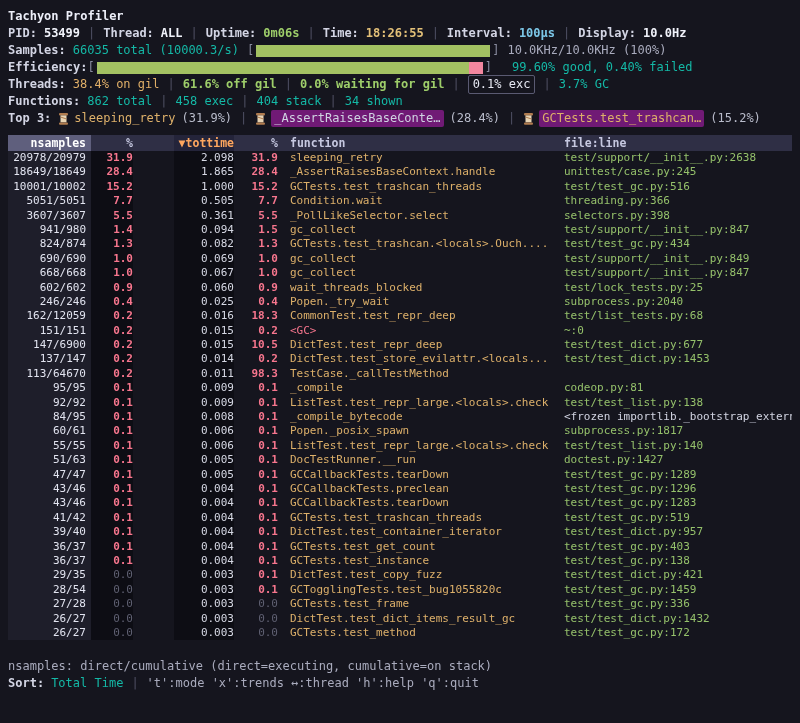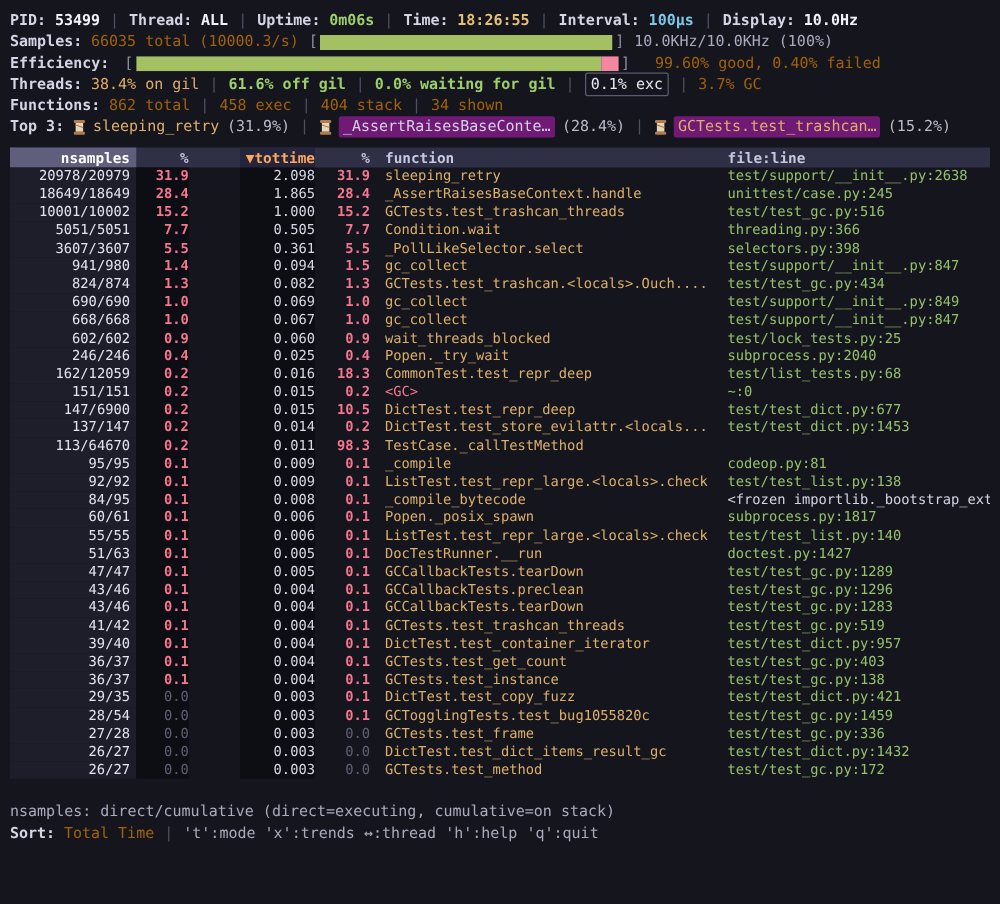--- a/index.html
+++ b/index.html
@@ -7,21 +7,21 @@
     width:800px;height:723px;overflow:hidden;
     background:#15151e;color:#c9cbdb;
     font-family:"DejaVu Sans Mono",monospace;
     font-size:12px;
   }
   .screen{padding:8px 8px 0 8px;}
   .line{display:flex;align-items:center;height:17px;line-height:17px;white-space:pre;}
   .title{color:#eceef8;font-weight:bold;}
   .lbl{color:#d3d5e4;font-weight:bold;margin-right:7px;}
   .val{color:#f0f2fa;font-weight:bold;}
-  .val2{color:#a16207;}
+  .val2{color:#14b8a6;}
   .muted{color:#a9abbd;}
   .sep{color:#4f5064;margin:0 8px;}
   .green{color:#9ece6a;font-weight:bold;}
   .yellow{color:#e3c078;font-weight:bold;}
   .cyan{color:#7cc7e8;font-weight:bold;}
   .orange{color:#e0af68;font-weight:normal;}
   .bracket{color:#8a8da0;}
   .boxed{border:1px solid #5a5a72;border-radius:2px;padding:0 4px;color:#e6e8f2;}
   
   .bar{display:inline-flex;height:12px;background:#23232f;vertical-align:middle;overflow:hidden;margin:0 2px;}
@@ -35,21 +35,21 @@
   .ticon{margin-right:5px;}
   .t3name{color:#ddb06a;}
   .t3box{background:#701a75;border-radius:2px;padding:0 3px;}
   .t3light{color:#d0d3e2;}
   .t3pct{color:#b9bccb;margin-left:6px;}
   
   .table{margin-top:8px;}
   .thead{display:flex;height:16px;line-height:16px;background:#2f2f45;font-size:11.5px;color:#c6c8e0;font-weight:bold;}
   .trow{display:flex;height:14.4px;line-height:14.4px;font-size:11px;}
   .cell{display:inline-block;white-space:pre;overflow:hidden;}
-  .c-ns{width:101px;text-align:right;padding-right:5px;box-sizing:border-box;}
+  .c-ns{width:83px;text-align:right;padding-right:5px;box-sizing:border-box;}
   .c-p1{width:42px;text-align:right;}
   .c-tt{width:60px;text-align:right;margin-left:41px;}
   .c-p2{width:44px;text-align:right;}
   .c-fn{width:282px;padding-left:12px;box-sizing:border-box;}
   .c-fl{flex:1;padding-left:4px;}
   .thead .h-ns{background:#5f5f7d;color:#ffffff;}
   .thead .h-tt{background:#24243a;color:#ffa75f;}
   .trow .c-ns{background:#1e1e2a;color:#e2e4f0;}
   .trow .c-p1,.trow .c-tt{background:#0d0d14;}
   .trow .c-tt{color:#d6d8e4;}
@@ -60,20 +60,23 @@
   .trow .c-fl{color:#95c16b;}
   .trow .c-fl.file-special{color:#d2d4e2;}
   .trunc{display:inline-block;width:8px;height:10px;background:#f7768e;margin-left:2px;vertical-align:middle;}
   .footer{margin-top:18px;}
 </style>
 </head>
 <body>
 
 <div class="screen">
 
+  <div class="line">
+    <span class="title">Tachyon Profiler</span>
+  </div>
 
   <div class="line">
     <span class="lbl">PID:</span>
     <span class="val">53499</span>
     <span class="sep">|</span>
     <span class="lbl">Thread:</span>
     <span class="val">ALL</span>
     <span class="sep">|</span>
     <span class="lbl">Uptime:</span>
     <span class="green">0m06s</span>
@@ -91,21 +94,21 @@
   <div class="line">
     <span class="lbl">Samples:</span>
     <span class="val2">66035 total (10000.3/s)</span>
     <span class="bracket" style="margin-left:8px">[</span>
     <span class="bar samples-bar"><span class="fill" style="width: 100%;"></span></span>
     <span class="bracket">]</span>
     <span class="muted" style="margin-left:8px">10.0KHz/10.0KHz (100%)</span>
   </div>
 
   <div class="line">
-    <span class="lbl" style="margin-right:12px">Efficiency:</span>
+    <span class="lbl" style="margin-right:0">Efficiency:</span>
     <span class="bracket">[</span>
     <span class="bar eff-bar"><span class="fill eff-good"></span><span class="fill bad"></span></span>
     <span class="bracket">]</span>
     <span class="val2" style="margin-left:20px">99.60% good, 0.40% failed</span>
   </div>
 
   <div class="line">
     <span class="lbl">Threads:</span>
     <span class="orange">38.4% on gil</span>
     <span class="sep">|</span>

